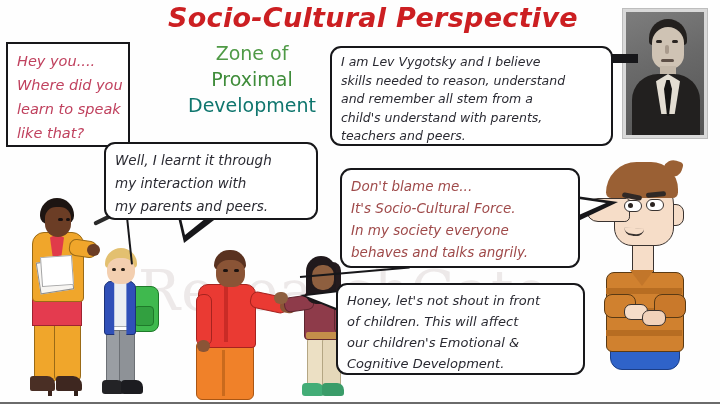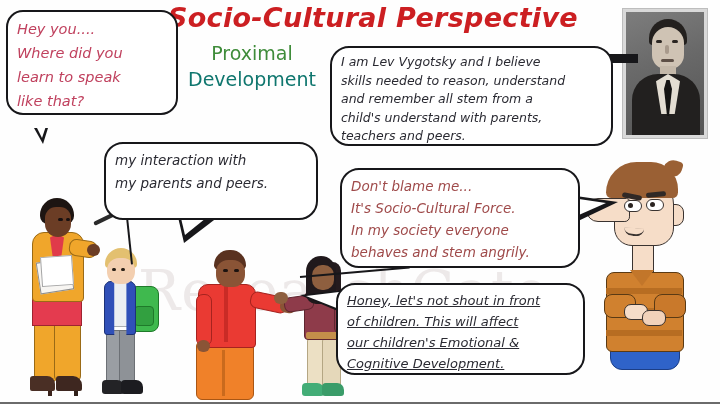--- a/index.html
+++ b/index.html
@@ -60,38 +60,38 @@
     letter-spacing: 1px;
     user-select: none;
     pointer-events: none;
   }
 
   
   .bubble {
     position: absolute;
     background: #ffffff;
     border: 2.5px solid #17171a;
-    border-radius: 19px;
+    border-radius: 11px;
     box-sizing: border-box;
     padding: 5px 8px 4px 9px;
   }
   .bubble .line {
     white-space: nowrap;
     font-family: "DejaVu Sans", sans-serif;
     font-style: italic;
   }
   .tail {
     position: absolute;
     background: transparent;
   }
 
   
   #bubble-hey {
-    left: 6px; top: 10px; width: 172px; height: 105px;
-    border-radius: 17px;
+    left: 6px; top: 42px; width: 124px; height: 105px;
+    border-radius: 0;
   }
   #bubble-hey .line {
     color: #c0415e;
     font-size: 14.5px;
     line-height: 24px;
   }
   
   #tail-hey {
     left: 34px; top: 128px;
     width: 0; height: 0;
@@ -186,21 +186,20 @@
   }
 
   
   #bubble-honey {
     left: 336px; top: 283px; width: 249px; height: 92px;
   }
   #bubble-honey .line {
     color: #2a2a32;
     font-size: 13px;
     line-height: 21px;
-    text-decoration: underline;
   }
   #tail-honey {
     position:absolute;
     left: 300px; top: 290px;
     width: 0; height: 0;
     border-top: 5px solid transparent;
     border-bottom: 17px solid transparent;
     border-right: 40px solid #17171a;
   }
   #tail-honey-fill {
@@ -375,20 +374,21 @@
 </head>
 <body>
 
 <div id="canvas">
 
   <div id="watermark">ResearchGate</div>
 
   <div id="title">Socio-Cultural Perspective</div>
 
   <div id="zpd">
+    <div class="l1">Zone of</div>
     <div class="l2">Proximal</div>
     <div class="l3">Development</div>
   </div>
 
   <div id="photo-frame">
     <div id="photo-inner">
       <div class="ph-hair"></div>
       <div class="ph-face"></div>
       <div class="ph-eye l"></div>
       <div class="ph-eye r"></div>
@@ -502,39 +502,40 @@
     <div class="line">Hey you....</div>
     <div class="line">Where did you</div>
     <div class="line">learn to speak</div>
     <div class="line">like that?</div>
   </div>
 
   <div id="pointer-well"></div>
   <div class="tail" id="tail-well"></div>
   <div id="tail-well-fill"></div>
   <div class="bubble" id="bubble-well">
+    <div class="line">Well, I learnt it through</div>
     <div class="line">my interaction with</div>
     <div class="line">my parents and peers.</div>
   </div>
 
   <div class="bubble" id="bubble-vyg">
     <div class="line">I am Lev Vygotsky and I believe</div>
     <div class="line">skills needed to reason, understand</div>
     <div class="line">and remember all stem from a</div>
     <div class="line">child's understand with parents,</div>
     <div class="line">teachers and peers.</div>
   </div>
 
   <div id="tail-blame"></div>
   <div id="tail-blame-fill"></div>
   <div class="bubble" id="bubble-blame">
     <div class="line">Don't blame me...</div>
     <div class="line">It's Socio-Cultural Force.</div>
     <div class="line">In my society everyone</div>
-    <div class="line">behaves and stem angrily.</div>
+    <div class="line">behaves and talks angrily.</div>
   </div>
 
   <div id="pointer-woman"></div>
   <div id="tail-honey"></div>
   <div id="tail-honey-fill"></div>
   <div class="bubble" id="bubble-honey">
     <div class="line">Honey, let's not shout in front</div>
     <div class="line">of children. This will affect</div>
     <div class="line">our children's Emotional &amp;</div>
     <div class="line">Cognitive Development.</div>

